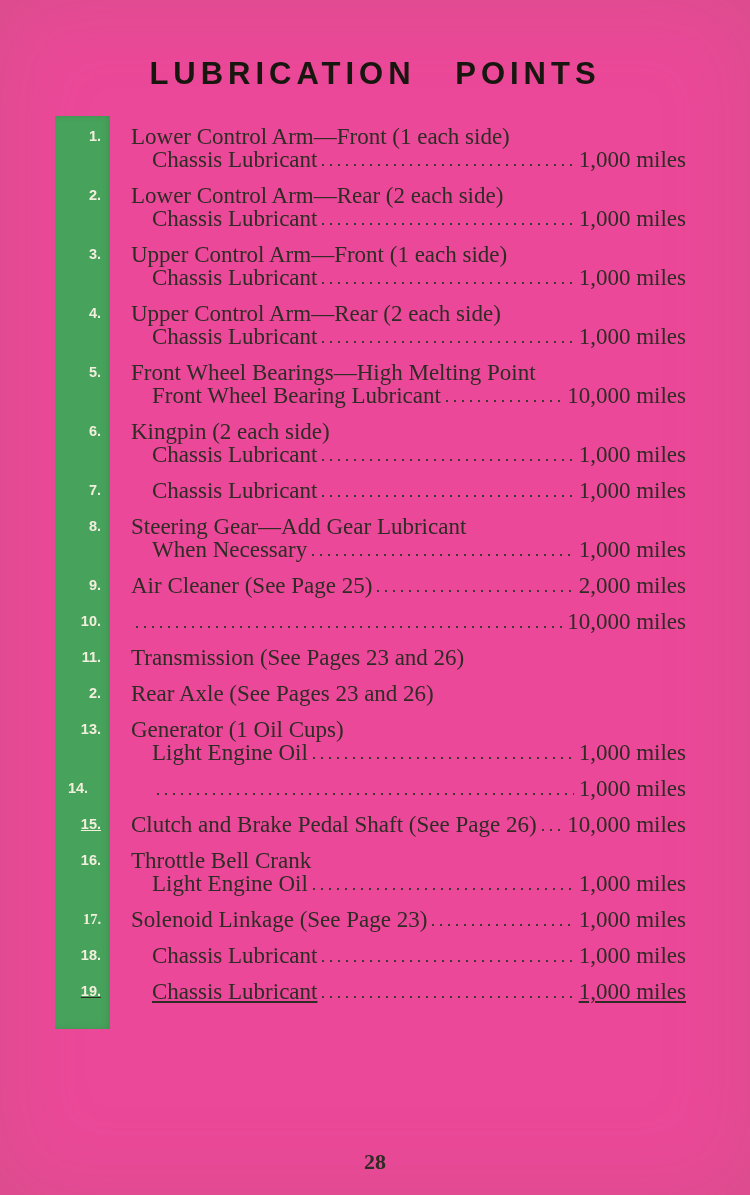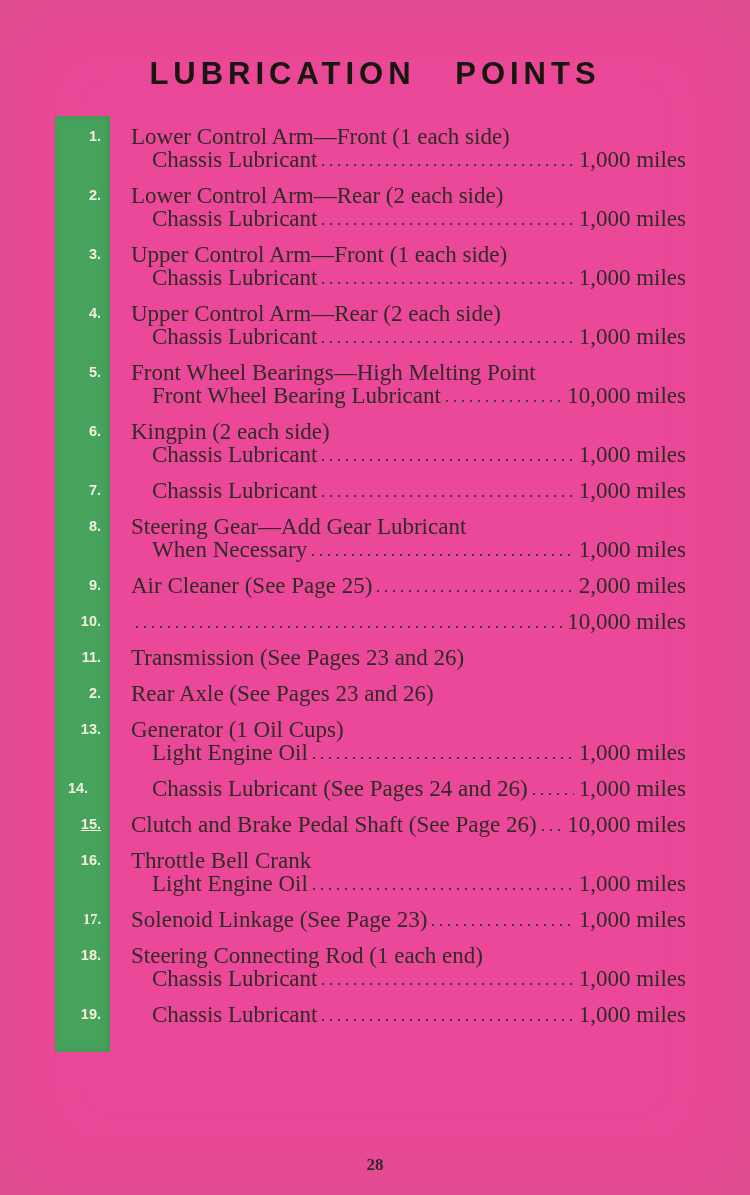--- a/index.html
+++ b/index.html
@@ -42,20 +42,21 @@
     width: 55px;
     box-shadow: inset -2px 0 6px rgba(40,90,50,0.25);
   }
   .item {
     position: relative;
     display: flex;
     margin-bottom: 13px;
   }
   .item:last-child {
     margin-bottom: 12px;
+    text-decoration: underline;
   }
   .num {
     width: 55px;
     flex: 0 0 55px;
     box-sizing: border-box;
     text-align: right;
     padding-right: 9px;
     font-family: "Liberation Sans", sans-serif;
     font-weight: bold;
     font-size: 14.5px;
@@ -90,21 +91,21 @@
   }
   .miles {
     white-space: nowrap;
   }
   .page-number {
     position: absolute;
     left: 0;
     right: 0;
     bottom: 20px;
     text-align: center;
-    font-size: 17px;
+    font-size: 22px;
     font-weight: bold;
   }
 </style>
 </head>
 <body>
 
 <div class="page" style="background: #ec4899; color: rgb(46, 44, 37);">
   <h1 class="title">LUBRICATION POINTS</h1>
 
   <div class="list-wrap">
@@ -256,21 +257,20 @@
               <span class="txt">Light Engine Oil</span>
               <span class="dots"></span>
               <span class="miles">1,000 miles</span>
             </div>
           </div>
         </div>
         <div class="item">
           <div class="num" style="color: rgb(243, 239, 221); text-align: center;">14.</div>
           <div class="body">
             <div class="line indent">
-              <span class="txt">Chassis Lubricant (See Pages 24 and 26)</span>
               <span class="dots"></span>
               <span class="miles">1,000 miles</span>
             </div>
           </div>
         </div>
         <div class="item">
           <div class="num" style="color: rgb(243, 239, 221); text-decoration: underline;">15.</div>
           <div class="body">
             <div class="line">
               <span class="txt">Clutch and Brake Pedal Shaft (See Page 26)</span>
@@ -298,23 +298,20 @@
             <div class="line">
               <span class="txt">Solenoid Linkage (See Page 23)</span>
               <span class="dots"></span>
               <span class="miles">1,000 miles</span>
             </div>
           </div>
         </div>
         <div class="item">
           <div class="num" style="color: rgb(243, 239, 221);">18.</div>
           <div class="body">
-            <div class="line">
-              <span class="txt">Steering Connecting Rod (1 each end)</span>
-            </div>
             <div class="line indent">
               <span class="txt">Chassis Lubricant</span>
               <span class="dots"></span>
               <span class="miles">1,000 miles</span>
             </div>
           </div>
         </div>
         <div class="item">
           <div class="num" style="color: rgb(243, 239, 221);">19.</div>
           <div class="body">

